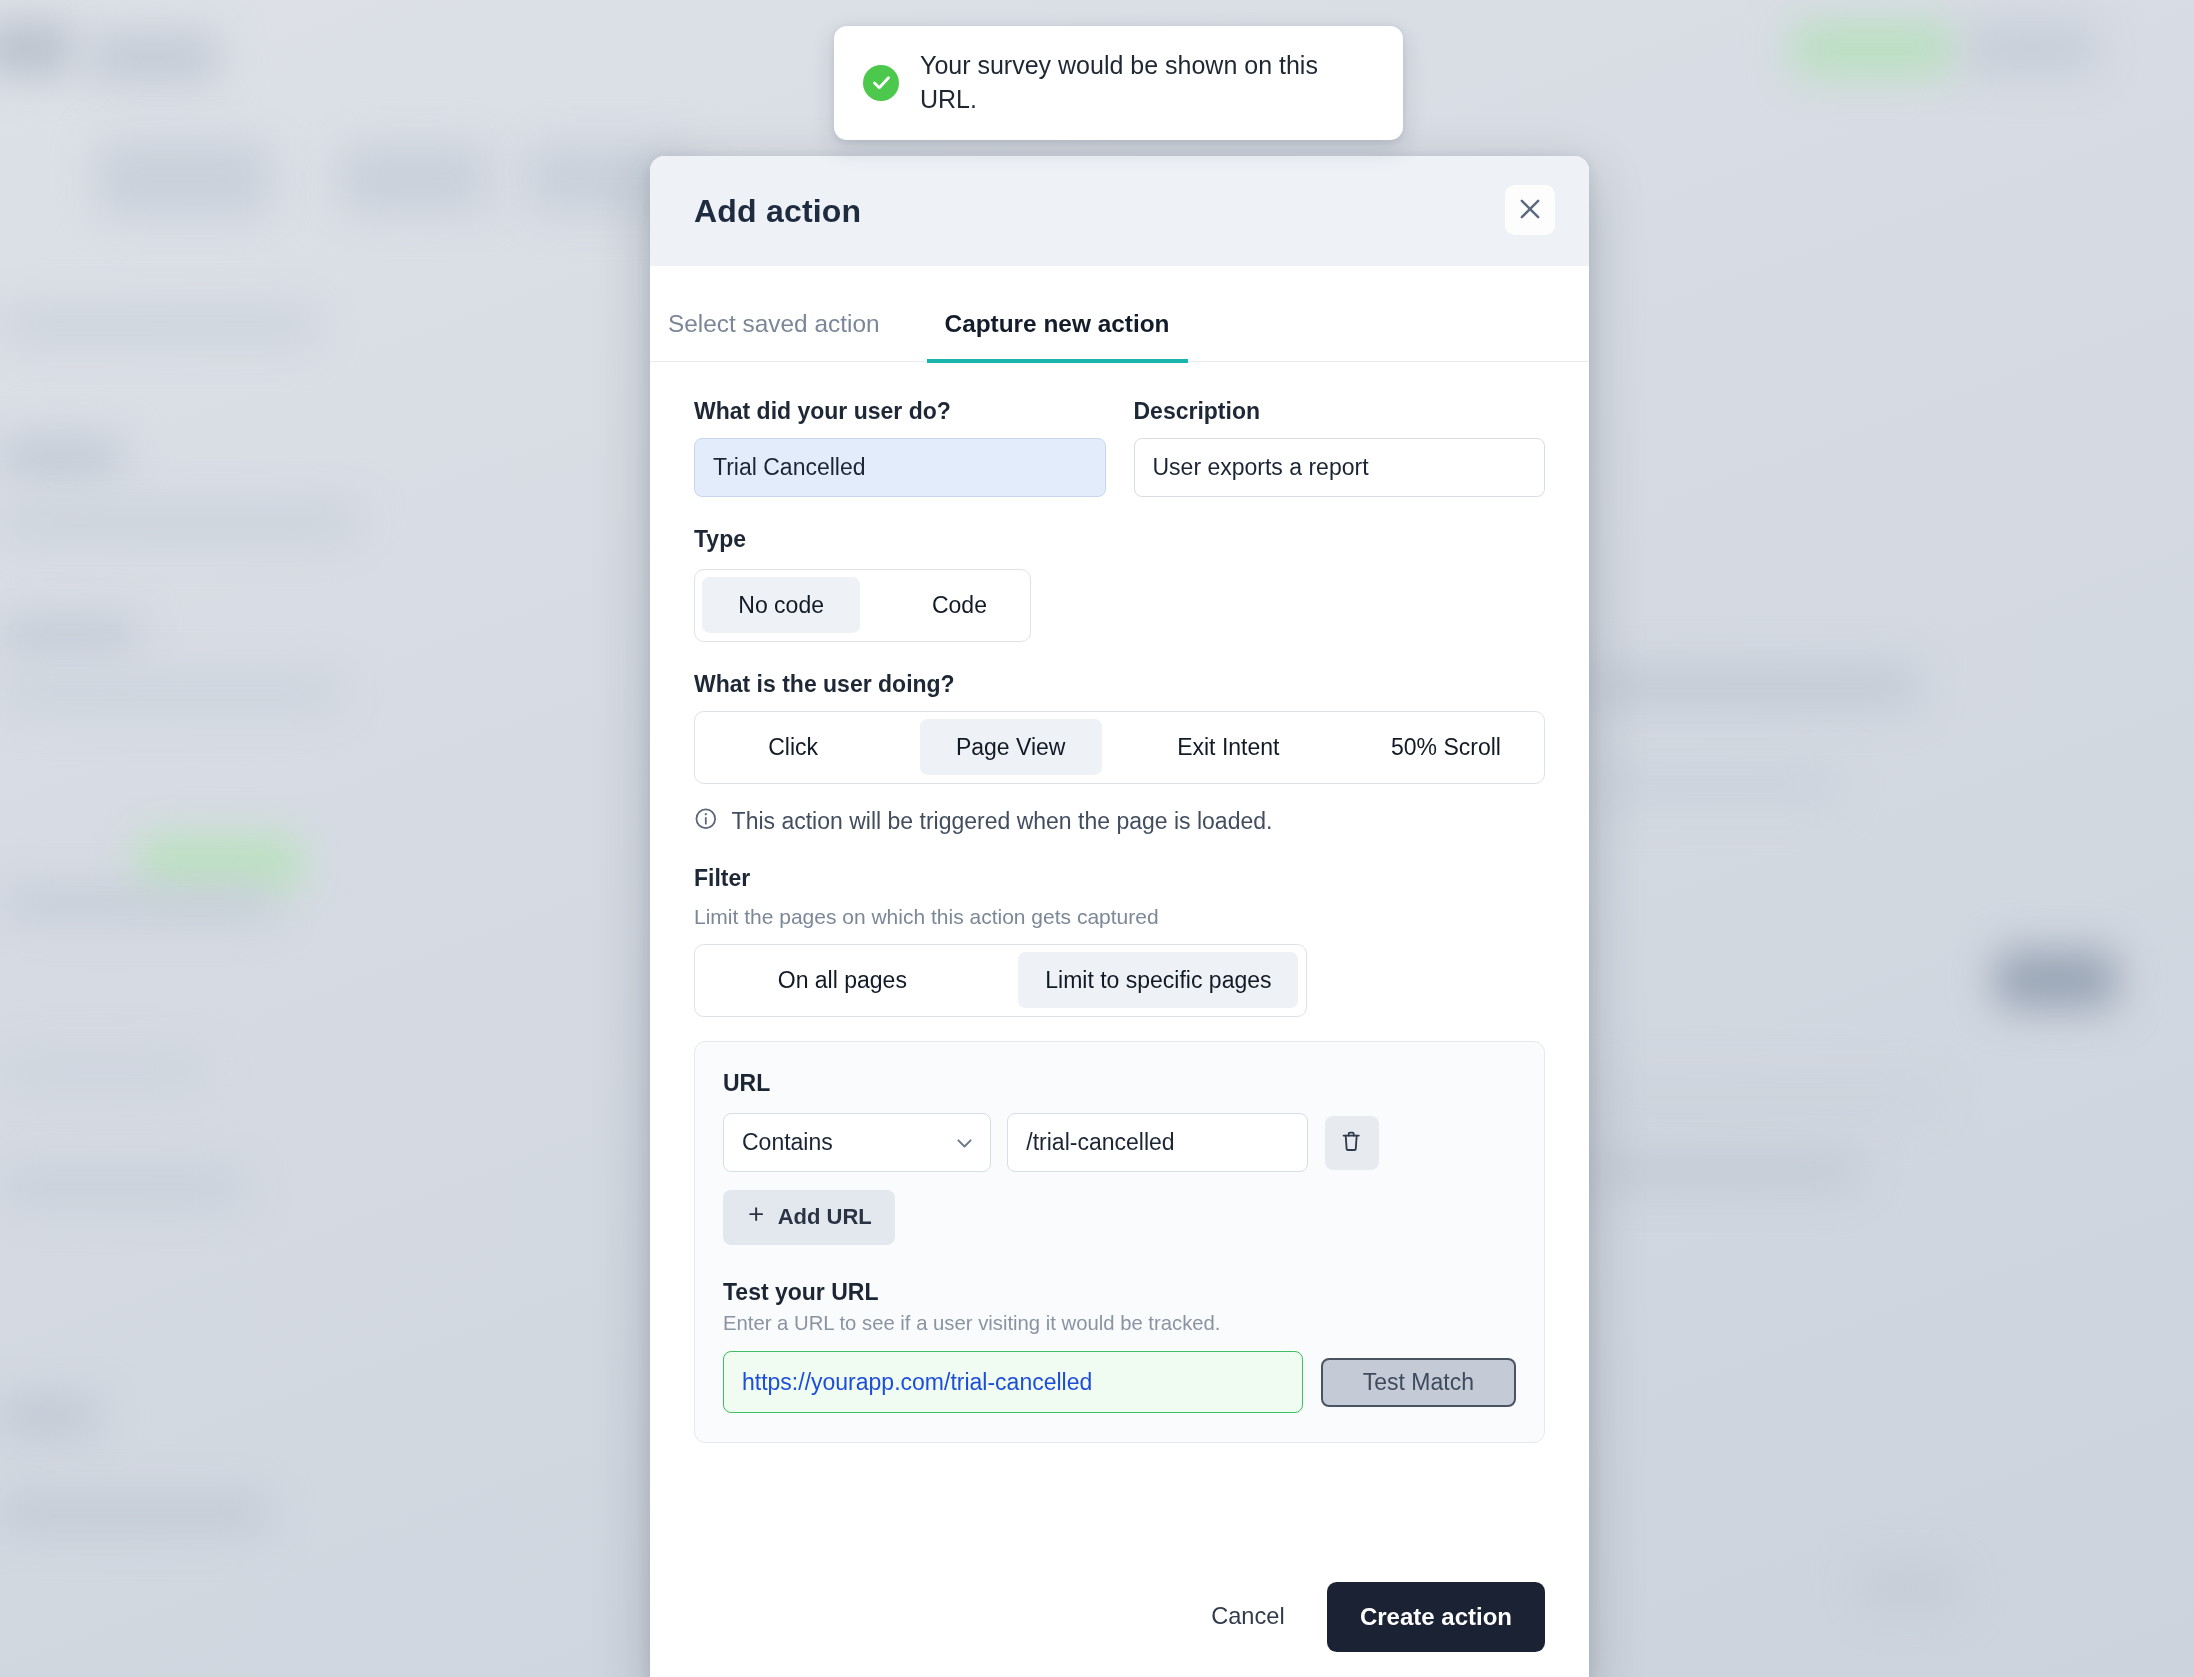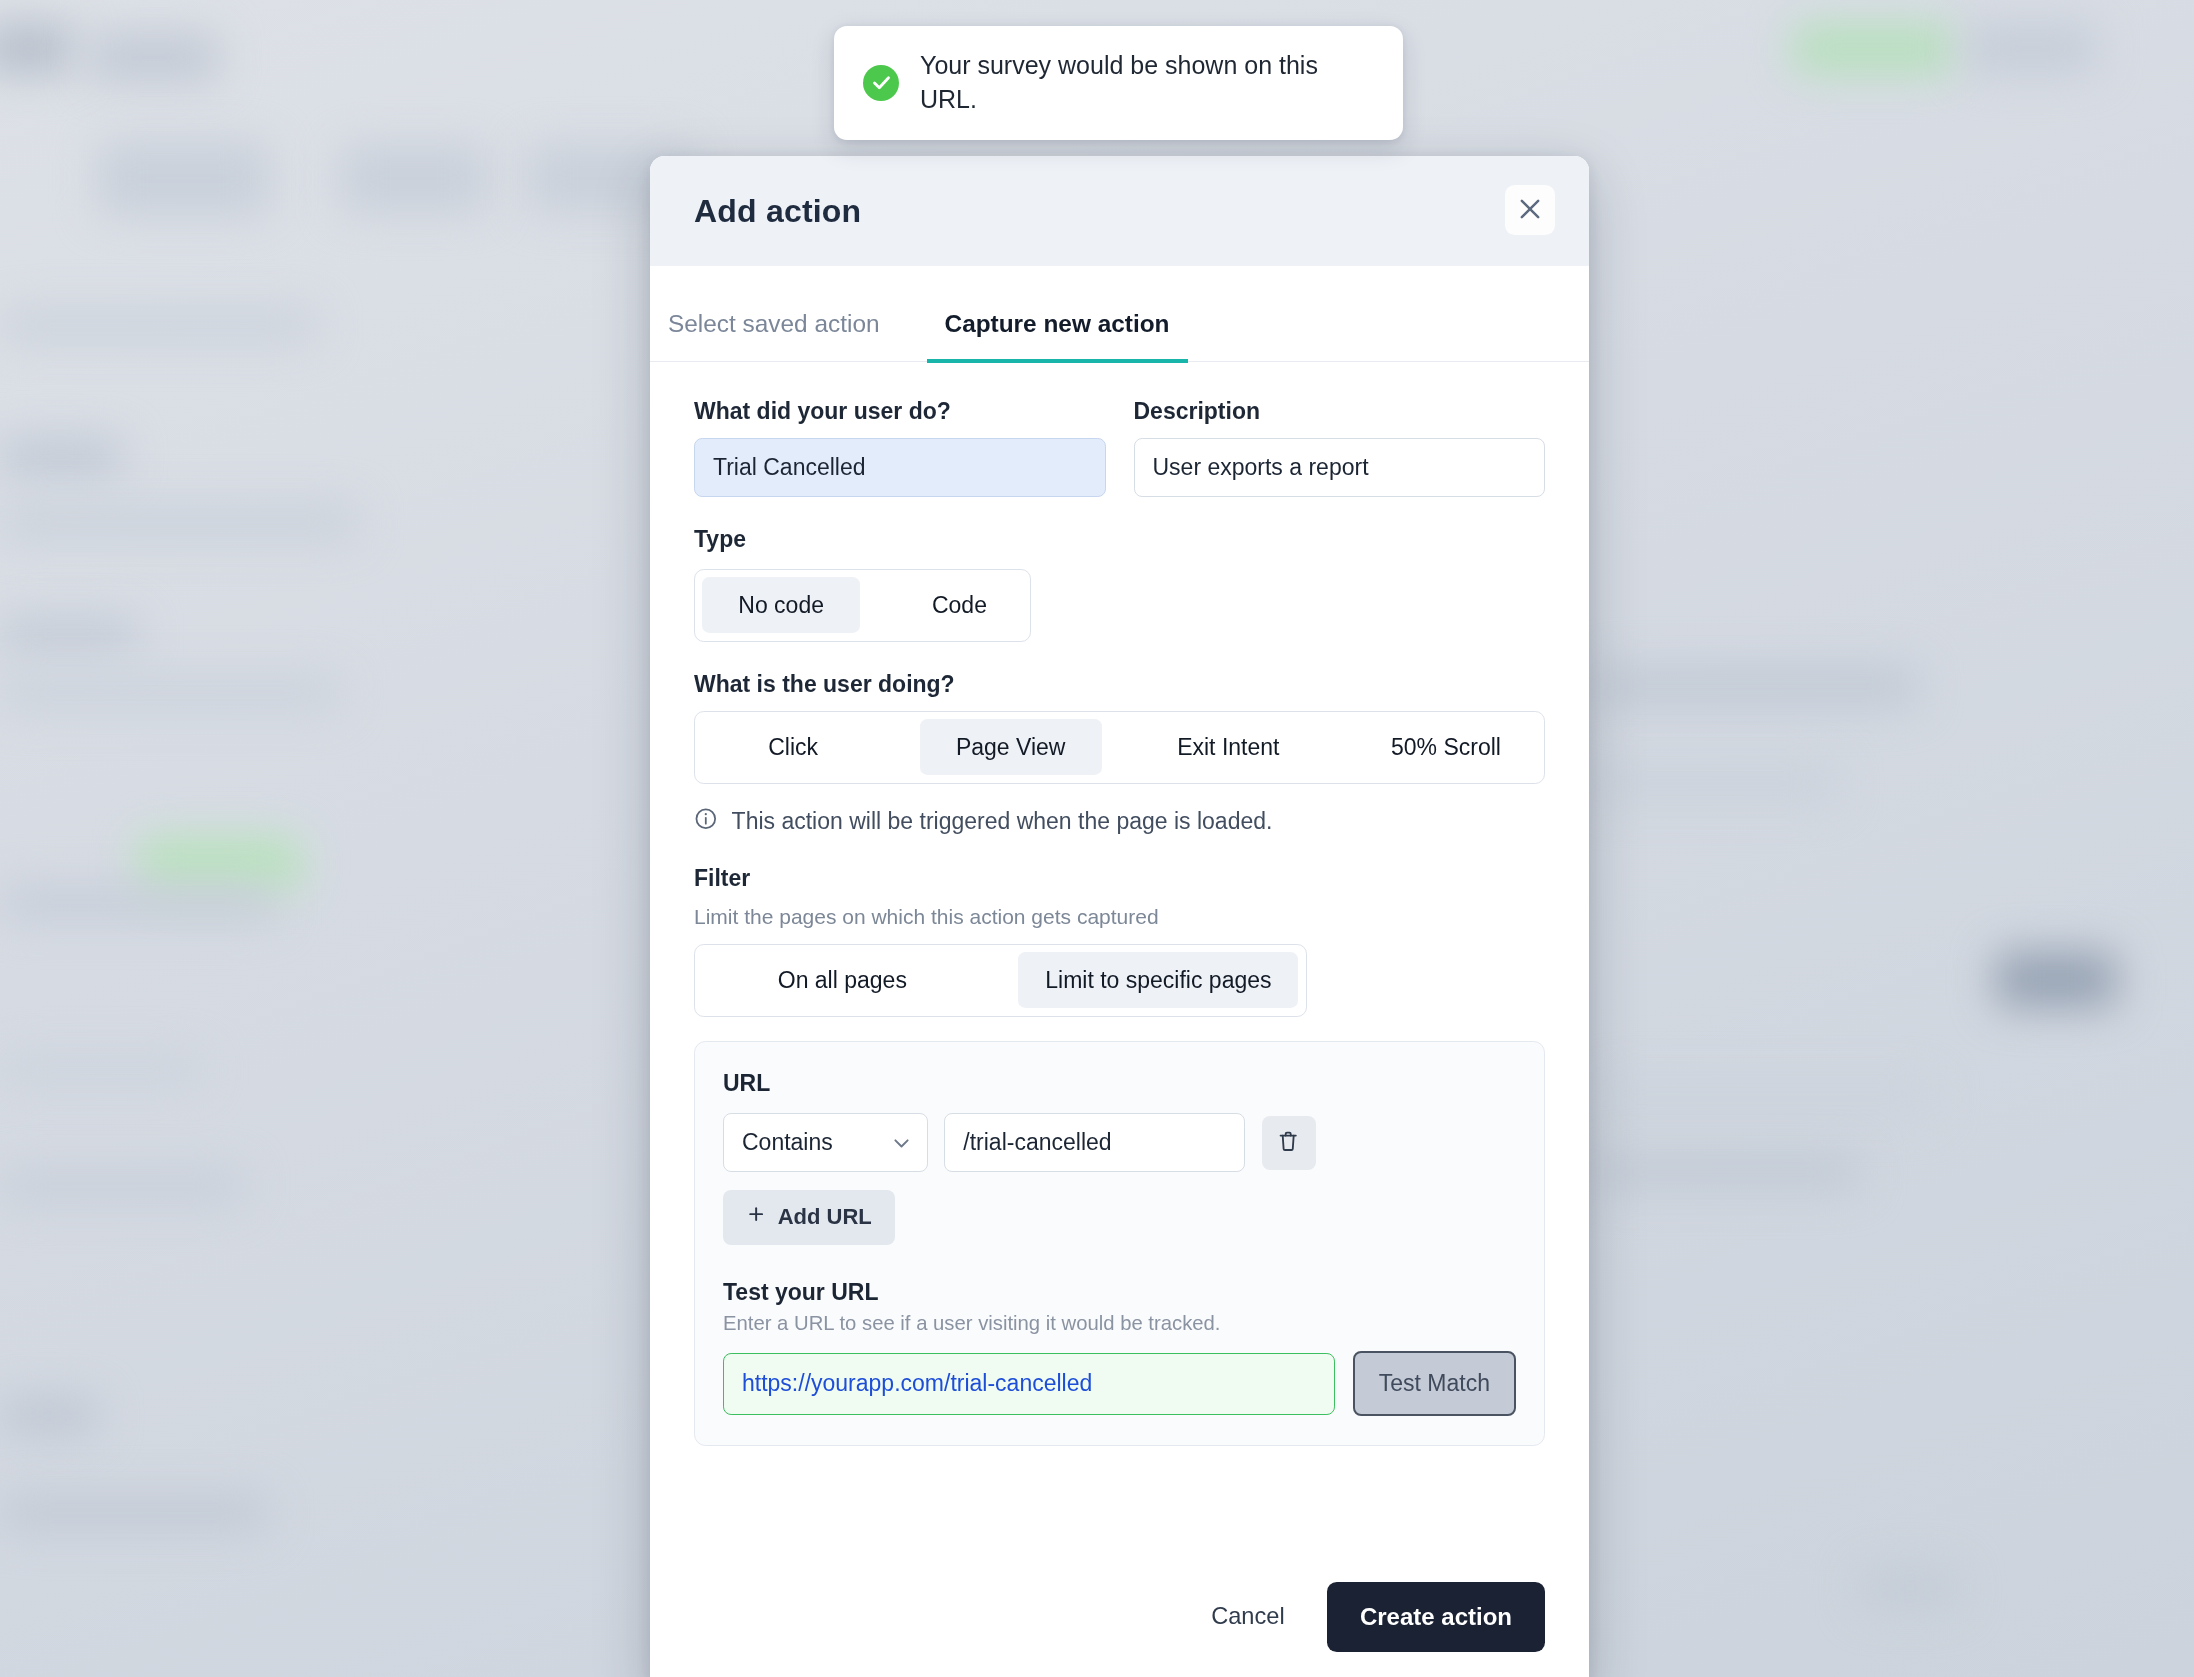--- a/index.html
+++ b/index.html
@@ -220,21 +220,21 @@
     font-size: 23px;
     font-weight: 700;
     color: #1b2534;
     margin-bottom: 16.3px;
   }
   .url-row {
     display: flex;
     align-items: center;
     gap: 16.3px;
   }
-  .select-wrap { position: relative; width: 205px; text-decoration: underline; }
+  .select-wrap { position: relative; width: 268px; text-decoration: underline; }
   .select-wrap .input { padding-right: 46px; }
   .chev {
     position: absolute;
     right: 16.3px; top: 50%;
     transform: translateY(-50%);
     width: 21px; height: 21px;
     pointer-events: none;
   }
   .url-input { width: 301px; }
   .icon-btn {
@@ -289,22 +289,22 @@
     border-radius: 8.1px;
     background: #f0fbf2;
     font-size: 23px;
     color: #1d4ed8;
     padding: 0 18px;
     outline: none;
     font-family: "Liberation Sans", sans-serif;
   }
   .test-btn {
     flex: 0 0 auto;
-    height: 65px;
-    padding: 0 24px;
+    height: 49px;
+    padding: 0 40px;
     border-radius: 8.1px;
     background: #c5cbd6;
     border: 2.4px solid #4a5362;
     color: #3f4a5c;
     font-size: 23px;
     cursor: pointer;
     font-family: "Liberation Sans", sans-serif;
   }
 
   

